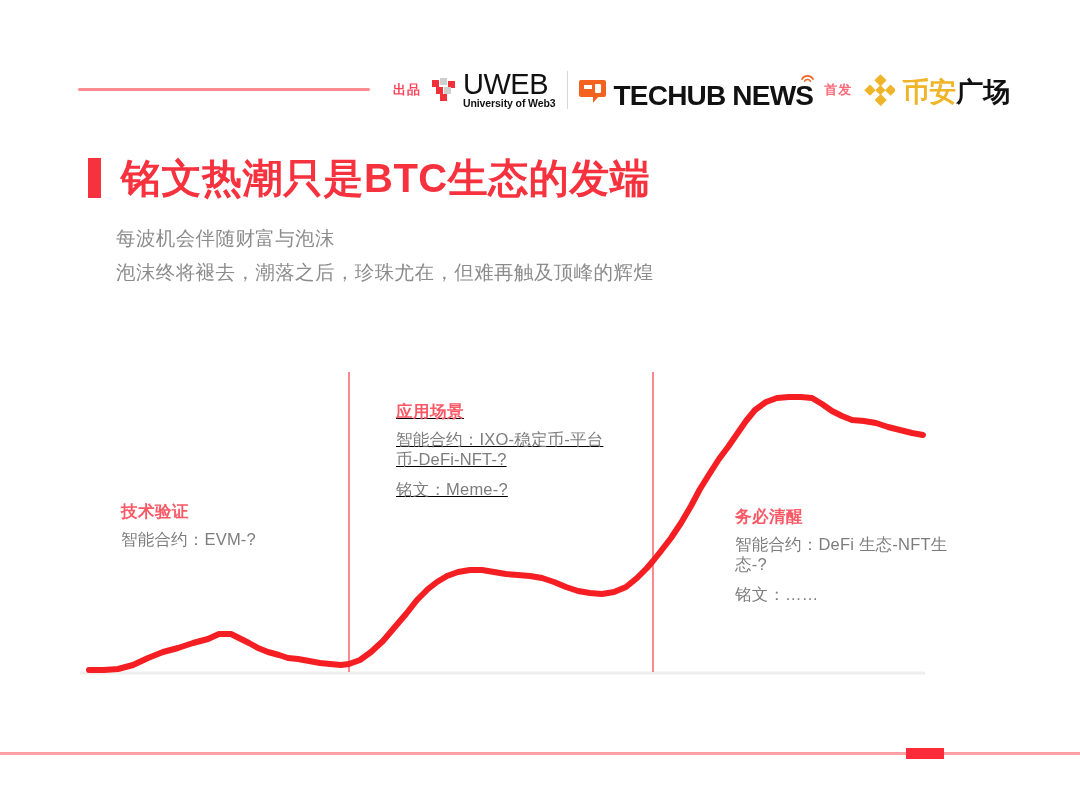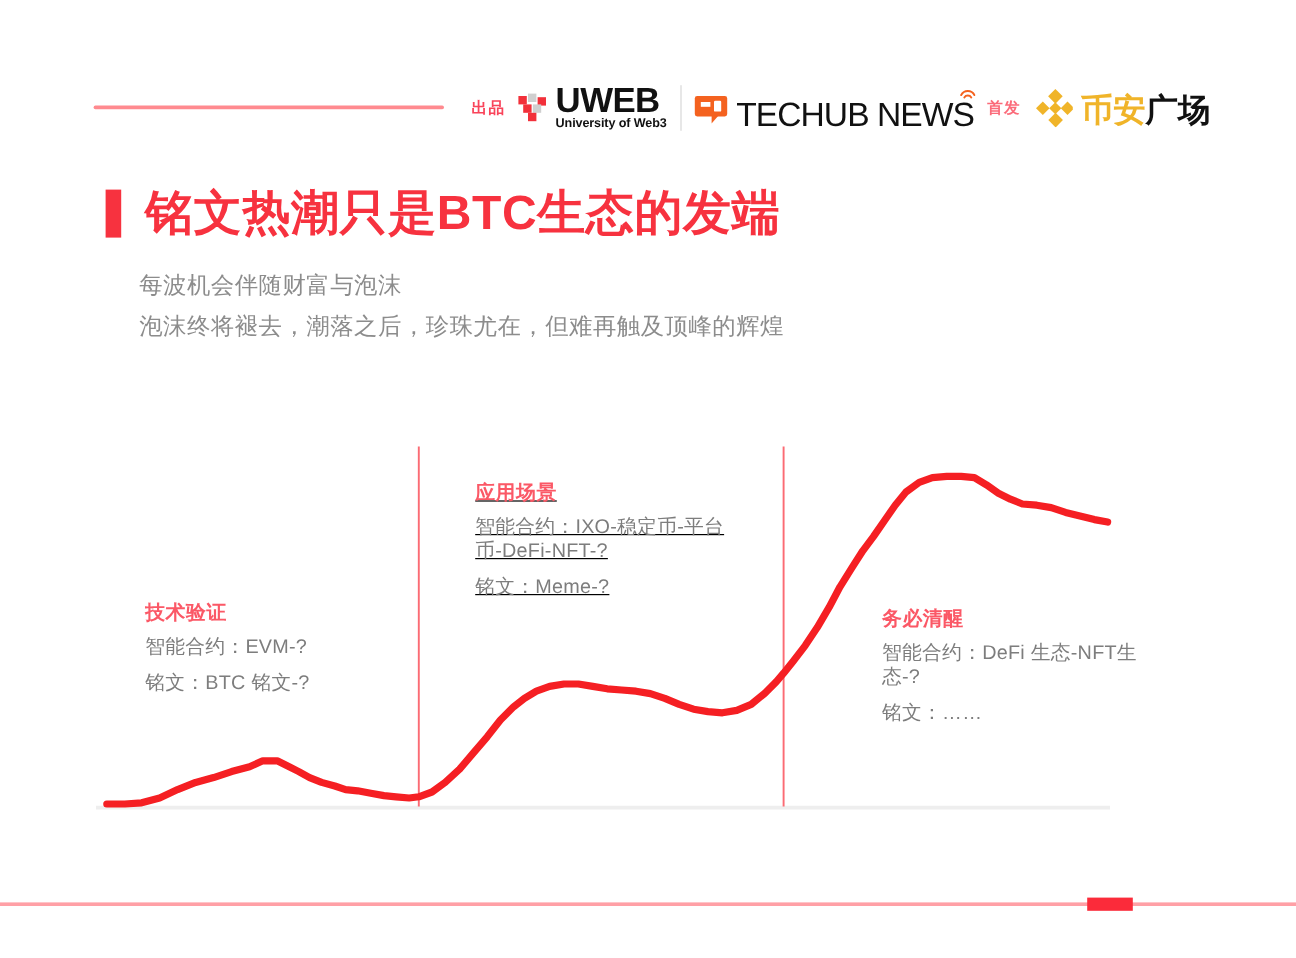--- a/index.html
+++ b/index.html
@@ -62,21 +62,21 @@
   .uweb-mark i {
     position: absolute;
     display: block;
     width: 7px;
     height: 7px;
   }
   .uweb-wordwrap { line-height: 1; }
   .uweb-word {
     display: block;
     font-size: 29px;
-    font-weight: 700;
+    font-weight: 400;
     letter-spacing: -0.5px;
     color: #111111;
     line-height: 0.92;
   }
   .uweb-sub {
     display: block;
     font-size: 10.5px;
     font-weight: 700;
     color: #111111;
     letter-spacing: -0.1px;
@@ -110,21 +110,21 @@
     width: 0; height: 0;
     border-left: 6px solid #f4621f;
     border-bottom: 7px solid transparent;
   }
   .techub-mark .notch {
     position: absolute;
     background: #ffffff;
   }
   .techub-word {
     font-size: 28px;
-    font-weight: 400;
+    font-weight: 700;
     color: #111111;
     letter-spacing: -0.8px;
     line-height: 1;
     white-space: nowrap;
     position: relative;
     margin-top: 12px;
   }
   .techub-wifi {
     position: absolute;
     right: -1px;
@@ -324,21 +324,20 @@
   <svg class="chart" viewBox="0 0 1080 798">
     <line id="baseline" x1="80" y1="673" x2="925" y2="673" stroke="#eeeeee" stroke-width="3"></line>
     <line id="divider-1" x1="349" y1="372" x2="349" y2="672" stroke="#fb6b74" stroke-width="1.6"></line>
     <line id="divider-2" x1="653" y1="372" x2="653" y2="672" stroke="#fb6b74" stroke-width="1.6"></line>
     <polyline id="trend-curve" fill="none" stroke="#f51f23" stroke-width="6" stroke-linecap="round" stroke-linejoin="round" points="89,670 104,670 118,669 133,665 148,658 163,652 178,648 193,643 208,639 219,634 231,634 241,639 249,643 258,648 268,652 279,655 288,658 298,659 309,661 320,663 330,664 341,665 349,664 360,660 371,652 383,641 394,628 406,614 417,600 428,589 437,582 447,576 458,572 470,570 482,570 494,572 506,574 518,575 530,576 542,578 554,582 566,587 578,591 590,593 602,594 614,592 626,587 637,578 647,568 653,561 661,551 671,538 681,523 691,506 700,489 710,473 719,459 728,447 737,434 746,421 755,410 766,402 777,398 789,397 801,397 812,398 822,404 832,411 842,416 852,420 864,421 876,423 888,427 900,430 912,433 923,435"></polyline>
   </svg>
 
   <div class="ann" id="ann-tech">
     <p class="ann-title">技术验证</p>
     <p class="ann-line">智能合约：EVM-?</p>
-    <p class="ann-line">铭文：BTC 铭文-?</p>
   </div>
 
   <div class="ann" id="ann-app">
     <p class="ann-title">应用场景</p>
     <p class="ann-line wrap">智能合约：IXO-稳定币-平台币-DeFi-NFT-?</p>
     <p class="ann-line">铭文：Meme-?</p>
   </div>
 
   <div class="ann" id="ann-eco">
     <p class="ann-title">务必清醒</p>

